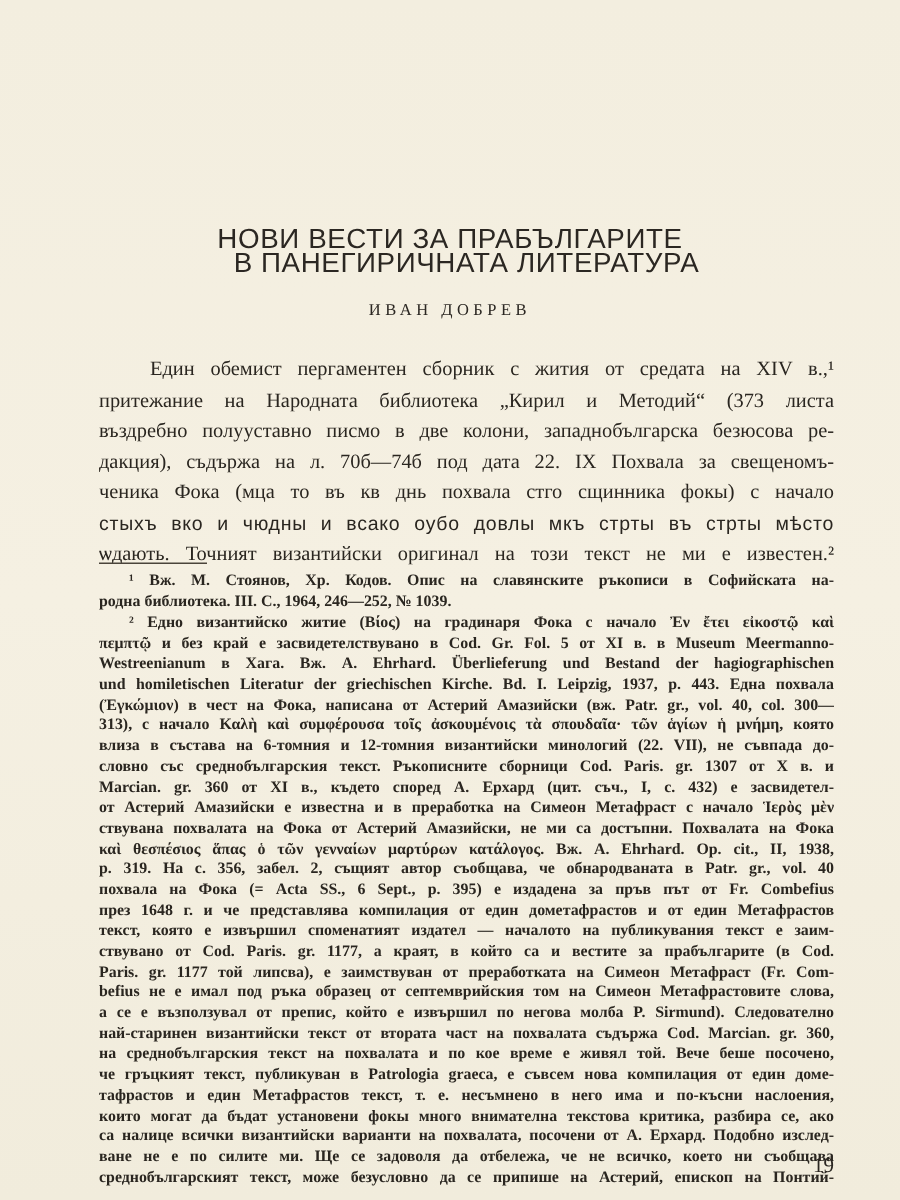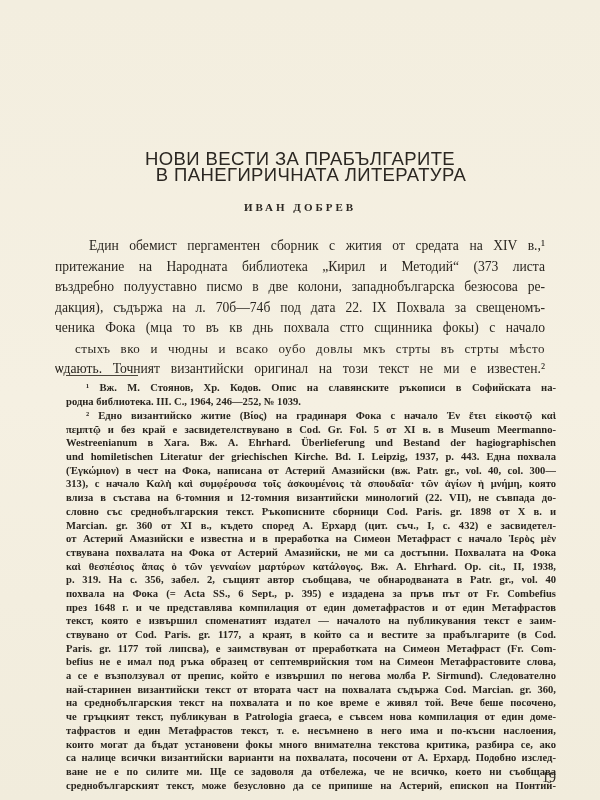--- a/index.html
+++ b/index.html
@@ -6,25 +6,25 @@
   body{width:600px;height:800px;background:#f4efe0;overflow:hidden;position:relative;
        font-family:"Liberation Serif","DejaVu Serif",serif;color:#2a2620;}
   .page{position:absolute;left:0;top:0;width:600px;height:800px;
         background:linear-gradient(180deg,#f3eedf 0%,#f5f0e2 50%,#f1ecdc 100%);}
   .title{position:absolute;left:0;width:600px;text-align:center;
          font-family:"Liberation Sans","DejaVu Sans",sans-serif;font-size:18.5px;
          letter-spacing:0.4px;color:#2b2722;line-height:22px;}
   .t1{top:148px;}
   .t2{top:164px;padding-left:11px;}
   .author{position:absolute;top:201px;left:0;width:600px;text-align:center;
-          font-size:11px;font-weight:bold;letter-spacing:3px;color:#2b2722;}
-  .body{position:absolute;left:55px;width:490px;font-size:13.6px;line-height:20.5px;}
+          font-size:11px;font-weight:normal;letter-spacing:3px;color:#2b2722;}
+  .body{position:absolute;left:66px;width:490px;font-size:13.6px;line-height:20.5px;}
   .line{white-space:nowrap;text-align:justify;text-align-last:justify;height:20.5px;overflow:hidden;}
   .indent{padding-left:34px;}
-  .slav{font-family:Liberation Serif, serif;font-size:12px;letter-spacing:0.5px;margin-left:20px;}
+  .slav{font-family:Liberation Sans, sans-serif;font-size:12px;letter-spacing:0.5px;}
   .rule{position:absolute;left:66px;top:375px;width:72px;height:1px;background:#4a443a;}
   .fn{position:absolute;left:66px;width:490px;font-size:10.6px;line-height:13.7px;}
   .fline{white-space:nowrap;text-align:justify;text-align-last:justify;height:13.7px;overflow:hidden;font-weight:bold;}
   .fline.last{text-align-last:left;}
   .findent{padding-left:20px;}
   .pagenum{position:absolute;right:44px;top:770px;font-size:14px;font-weight:normal;color:#2b2722;}
 </style>
 </head>
 <body>
 
@@ -52,21 +52,21 @@
   </div>
 
   <div class="fn" style="top:409px;">
     <div class="fline findent">² Едно византийско житие (Βίος) на градинаря Фока с начало Ἐν ἔτει εἰκοστῷ καὶ</div>
     <div class="fline">πεμπτῷ и без край е засвидетелствувано в Cod. Gr. Fol. 5 от XI в. в Museum Meermanno-</div>
     <div class="fline">Westreenianum в Хага. Вж. A. Ehrhard. Überlieferung und Bestand der hagiographischen</div>
     <div class="fline">und homiletischen Literatur der griechischen Kirche. Bd. I. Leipzig, 1937, p. 443. Една похвала</div>
     <div class="fline">(Ἐγκώμιον) в чест на Фока, написана от Астерий Амазийски (вж. Patr. gr., vol. 40, col. 300—</div>
     <div class="fline">313), с начало Καλὴ καὶ συμφέρουσα τοῖς ἀσκουμένοις τὰ σπουδαῖα· τῶν ἁγίων ἡ μνήμη, която</div>
     <div class="fline">влиза в състава на 6-томния и 12-томния византийски минологий (22. VII), не съвпада до-</div>
-    <div class="fline">словно със среднобългарския текст. Ръкописните сборници Cod. Paris. gr. 1898 от X в. и</div>
+    <div class="fline">словно със среднобългарския текст. Ръкописните сборници Cod. Paris. gr. 1307 от X в. и</div>
     <div class="fline">Marcian. gr. 360 от XI в., където според А. Ерхард (цит. съч., I, с. 432) е засвидетел-</div>
     <div class="fline">от Астерий Амазийски е известна и в преработка на Симеон Метафраст с начало Ἱερὸς μὲν</div>
     <div class="fline">ствувана похвалата на Фока от Астерий Амазийски, не ми са достъпни. Похвалата на Фока</div>
     <div class="fline">καὶ θεσπέσιος ἅπας ὁ τῶν γενναίων μαρτύρων κατάλογος. Вж. A. Ehrhard. Op. cit., II, 1938,</div>
     <div class="fline">p. 319. На с. 356, забел. 2, същият автор съобщава, че обнародваната в Patr. gr., vol. 40</div>
     <div class="fline">похвала на Фока (= Acta SS., 6 Sept., p. 395) е издадена за пръв път от Fr. Combefius</div>
     <div class="fline">през 1648 г. и че представлява компилация от един дометафрастов и от един Метафрастов</div>
     <div class="fline">текст, която е извършил споменатият издател — началото на публикувания текст е заим-</div>
     <div class="fline">ствувано от Cod. Paris. gr. 1177, а краят, в който са и вестите за прабългарите (в Cod.</div>
     <div class="fline">Paris. gr. 1177 той липсва), е заимствуван от преработката на Симеон Метафраст (Fr. Com-</div>

